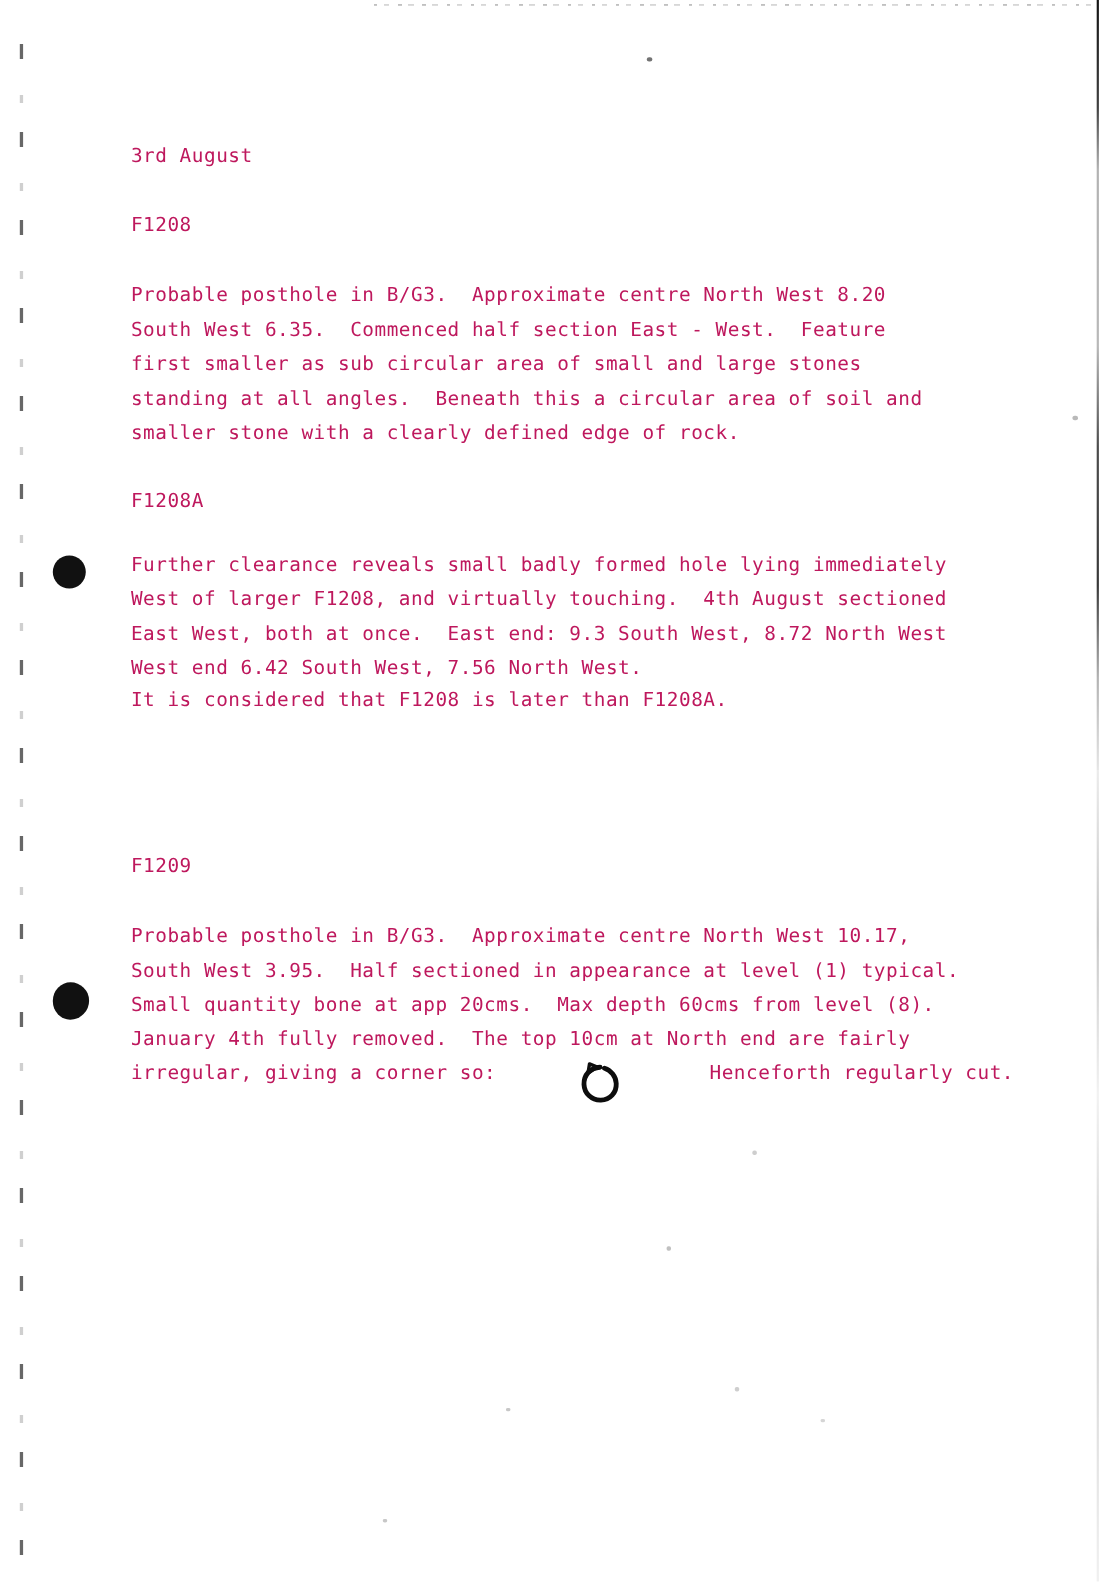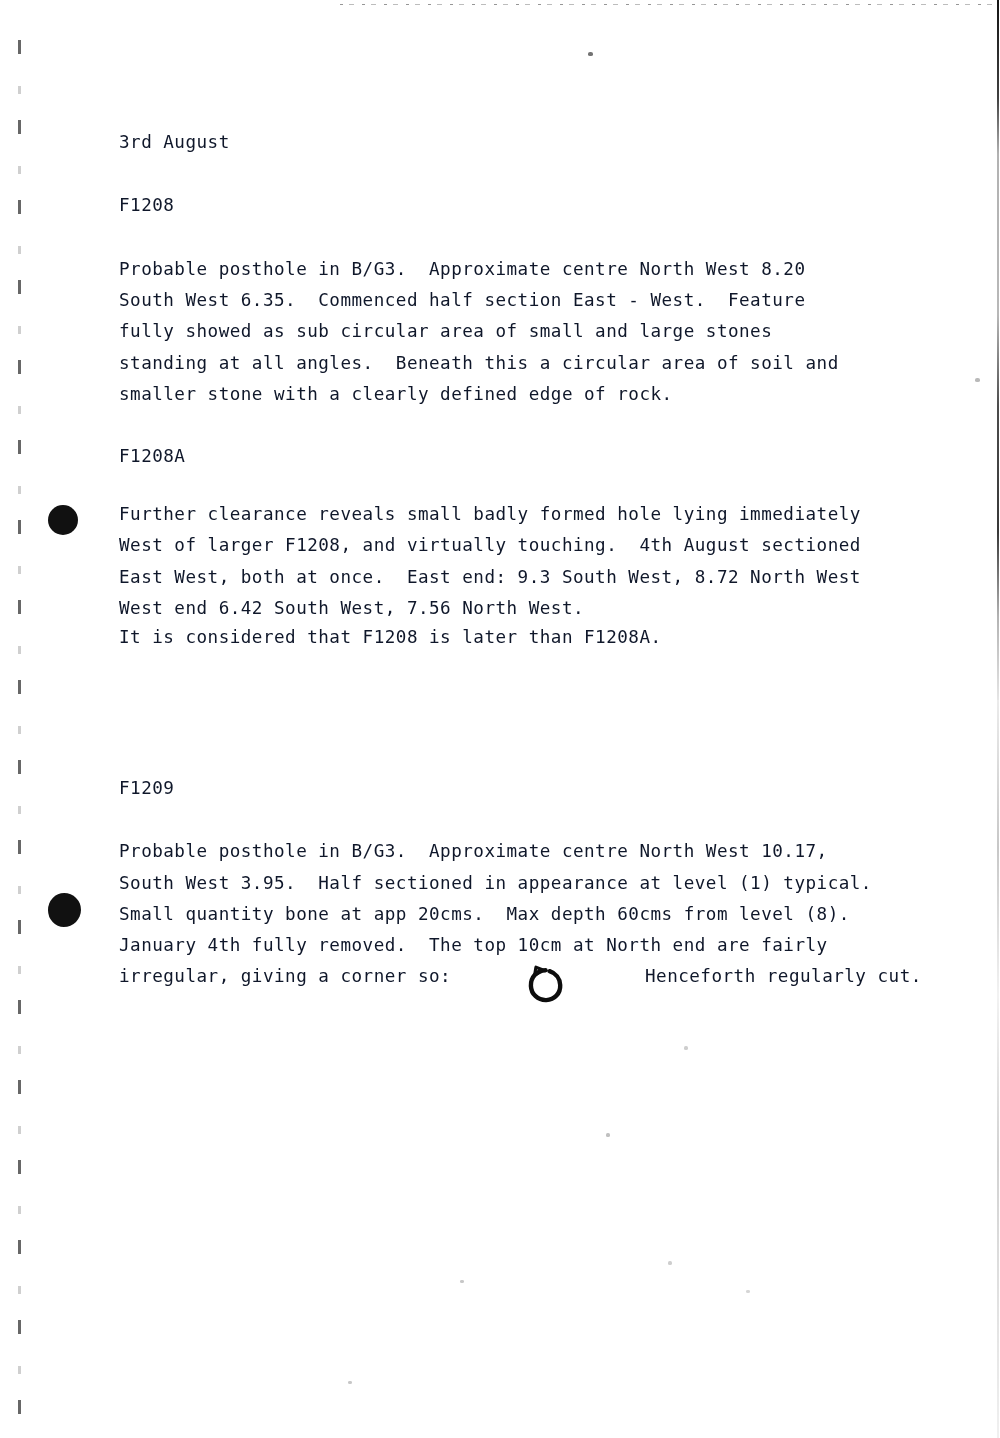--- a/index.html
+++ b/index.html
@@ -101,21 +101,21 @@
     top: 0;
     width: 860px;
   }
   .line {
     position: absolute;
     left: 0;
     white-space: pre;
     font-size: 17.6px;
     letter-spacing: 0.48px;
     line-height: 1;
-    color: #0f172a;
+    color: #be185d;
   }
   .heading { font-size: 17.6px; }
 
   
   #corner-sketch {
     position: absolute;
     left: 524px;
     top: 962px;
     width: 44px;
     height: 44px;
@@ -143,21 +143,21 @@
   <div class="ink-dot" id="ink-dot-1"></div>
   <div class="ink-dot" id="ink-dot-2"></div>
 
   <div class="doc">
 
     <div class="line heading" style="top:134px;">3rd August</div>
 
     <div class="line heading" style="top:197px;">F1208</div>
     <div class="line" style="top:261px;">Probable posthole in B/G3.  Approximate centre North West 8.20</div>
     <div class="line" style="top:292px;">South West 6.35.  Commenced half section East - West.  Feature</div>
-    <div class="line" style="top:323px;">fully showed as sub circular area of small and large stones</div>
+    <div class="line" style="top:323px;">first smaller as sub circular area of small and large stones</div>
     <div class="line" style="top:355px;">standing at all angles.  Beneath this a circular area of soil and</div>
     <div class="line" style="top:386px;">smaller stone with a clearly defined edge of rock.</div>
 
     <div class="line heading" style="top:448px;">F1208A</div>
     <div class="line" style="top:506px;">Further clearance reveals small badly formed hole lying immediately</div>
     <div class="line" style="top:537px;text-align:right;">West of larger F1208, and virtually touching.  4th August sectioned</div>
     <div class="line" style="top:569px;">East West, both at once.  East end: 9.3 South West, 8.72 North West</div>
     <div class="line" style="top:600px;text-align:center;">West end 6.42 South West, 7.56 North West.</div>
     <div class="line" style="top:629px;">It is considered that F1208 is later than F1208A.</div>
 

